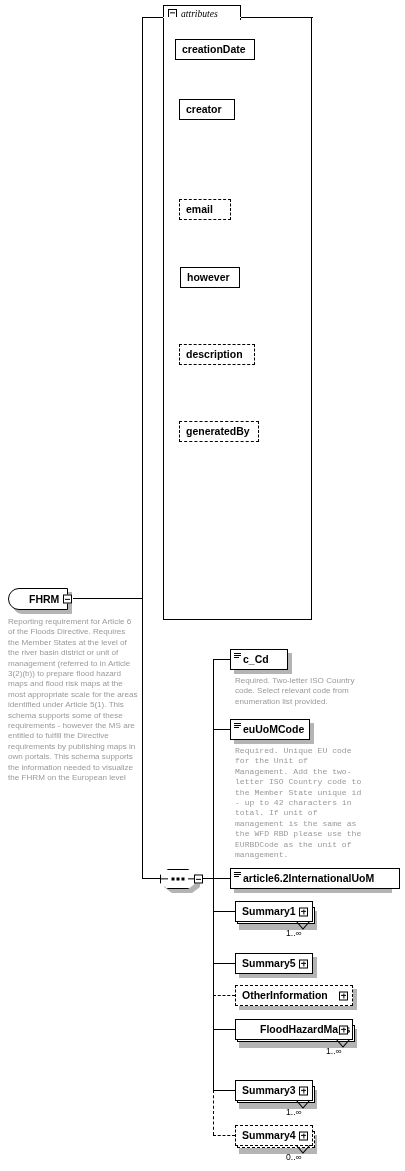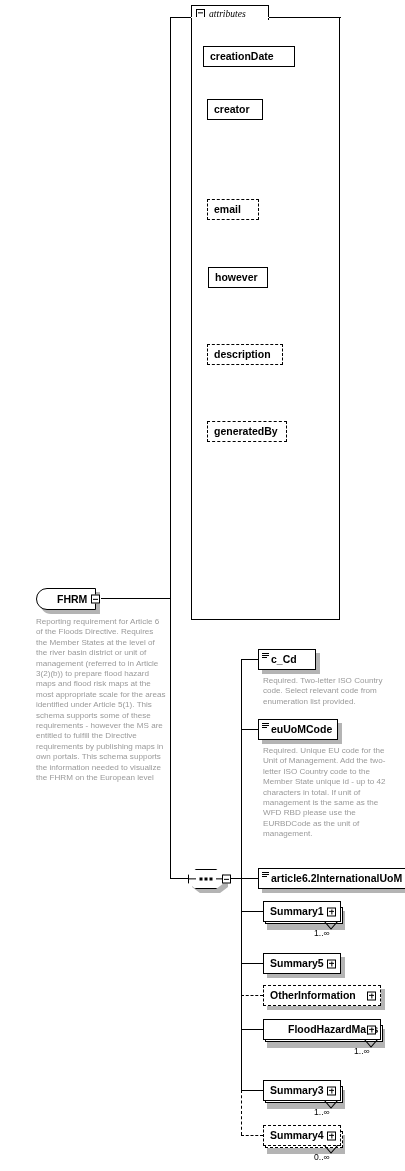--- a/index.html
+++ b/index.html
@@ -6,21 +6,21 @@
   html, body {
     margin: 0; padding: 0;
     background: #ffffff;
   }
   body {
     width: 405px; height: 1171px;
     position: relative;
     font-family: "Liberation Sans", sans-serif;
     overflow: hidden;
   }
-  #canvas { position: absolute; inset: 0; margin-left: 28px; }
+  #canvas { position: absolute; inset: 0; }
 
   .doc-text {
     position: absolute;
     color: #9a9a9a;
     font-size: 8.1px;
     line-height: 10.4px;
     font-family: "Liberation Sans", sans-serif;
     white-space: pre-wrap;
     letter-spacing: 0px;
   }
@@ -214,21 +214,21 @@
   <div id="attr-tab-right"></div>
   <div id="attr-tab">
     <div class="tab-inner">
       <span class="tabbox"></span>
       <span class="tab-lbl">attributes</span>
     </div>
   </div>
   <div id="attr-tab-top"></div>
 
   <div class="shadow" style="left:179px;top:35px;width:82px;height:21px;"></div>
-  <div class="node" style="left:175px;top:46px;width:92px;">
+  <div class="node" style="left:175px;top:39px;width:80px;">
     <span class="lbl">creationDate</span>
   </div>
   <div class="doc-text" style="left:176px;top:57px;width:131px;">Required. To be provided as year, month, date (e.g. "2012-03-20")</div>
 
   <div class="shadow" style="left:183px;top:103px;width:56px;height:21px;"></div>
   <div class="node" style="left:179px;top:99px;width:56px;">
     <span class="lbl">creator</span>
   </div>
   <div class="doc-text" style="left:176px;top:125px;width:131px;">Required. Competent Authority responsible for providing the information (e.g. "SEPA" (Scottish Environmental Protection Agency))</div>
 
@@ -308,25 +308,25 @@
   <div class="hline" style="left:213px;top:729px;width:17px;"></div>
   <div class="shadow" style="left:234px;top:723px;width:80px;height:21px;"></div>
   <div class="node has-glyph" style="left:230px;top:719px;width:80px;">
     <span class="elem-glyph">
         <i></i>
         <i></i>
         <i></i>
       </span>
     <span class="lbl">euUoMCode</span>
   </div>
-  <div class="doc-text" style="left:235px;top:746px;width:131px;">Required. Unique EU code for the Unit of Management. Add the two-letter ISO Country code to the Member State unique id - up to 42 characters in total. If unit of management is the same as the WFD RBD please use the EURBDCode as the unit of management.</div>
+  <div class="doc-text" style="left:235px;top:746px;width:131px;font-family:Liberation Mono, monospace;">Required. Unique EU code for the Unit of Management. Add the two-letter ISO Country code to the Member State unique id - up to 42 characters in total. If unit of management is the same as the WFD RBD please use the EURBDCode as the unit of management.</div>
 
   <div class="hline" style="left:213px;top:878px;width:17px;"></div>
   <div class="shadow" style="left:234px;top:872px;width:158px;height:21px;"></div>
-  <div class="node has-glyph" style="left:230px;top:868px;width:158px;">
+  <div class="node has-glyph" style="left:230px;top:868px;width:170px;">
     <span class="elem-glyph">
         <i></i>
         <i></i>
         <i></i>
       </span>
     <span class="lbl">article6.2InternationalUoM</span>
   </div>
 
   <div class="hline" style="left:213px;top:911px;width:22px;"></div>
   <div class="shadow" style="left:239px;top:911px;width:78px;height:19px;"></div>

